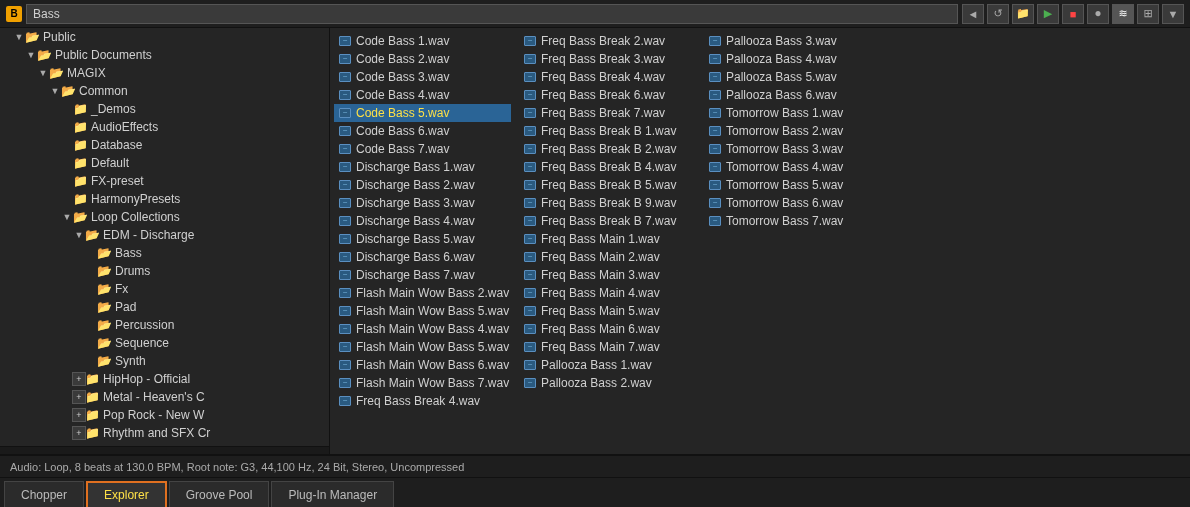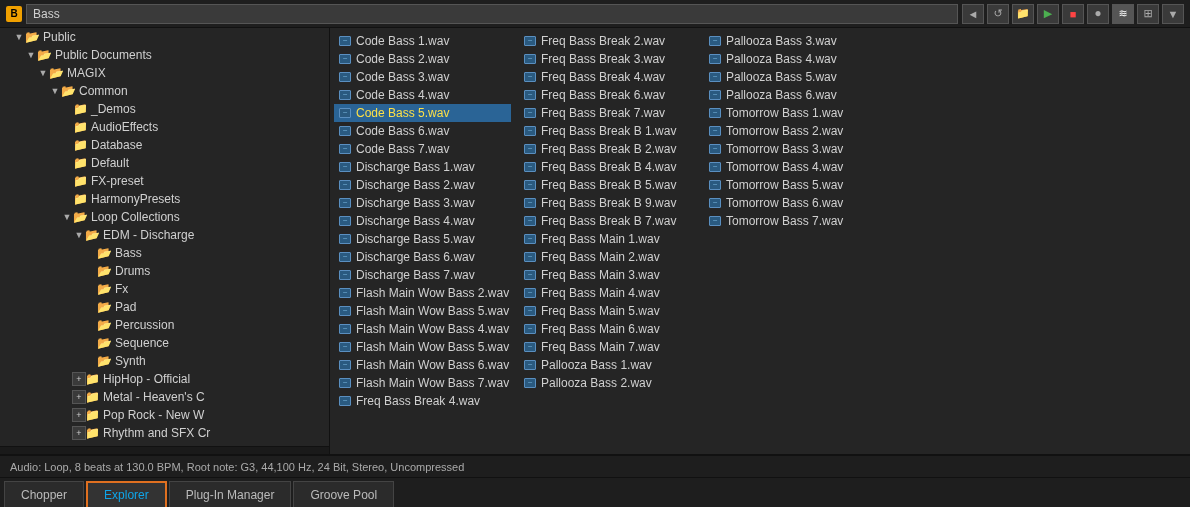--- a/index.html
+++ b/index.html
@@ -195,21 +195,21 @@
       display: flex;
       align-items: center;
       cursor: pointer;
       font-size: 12px;
       color: #bbb;
       margin-right: 2px;
     }
     .tab.active {
       background: #333;
       border-color: #e07020;
-      color: #0ea5e9;
+      color: #fde047;
       border-width: 2px 2px 0 2px;
     }
   </style>
 </head>
 <body>
 
 <div class="title-bar">
   <div class="title-bar-icon">B</div>
   <input class="title-bar-input" type="text" value="Bass" style="">
   <div class="title-bar-buttons">
@@ -672,15 +672,15 @@
   </div>
 </div>
 
 <div class="status-bar">
   <span>Audio: Loop, 8 beats at 130.0 BPM, Root note: G3, 44,100 Hz, 24 Bit, Stereo, Uncompressed</span>
 </div>
 
 <div class="tab-bar" id="tab-bar">
 <div class="tab">Chopper</div>
     <div class="tab active">Explorer</div>
+    <div class="tab">Groove Pool</div>
     <div class="tab">Plug-In Manager</div>
-    <div class="tab">Groove Pool</div>
   </div>
 
 </body></html>

